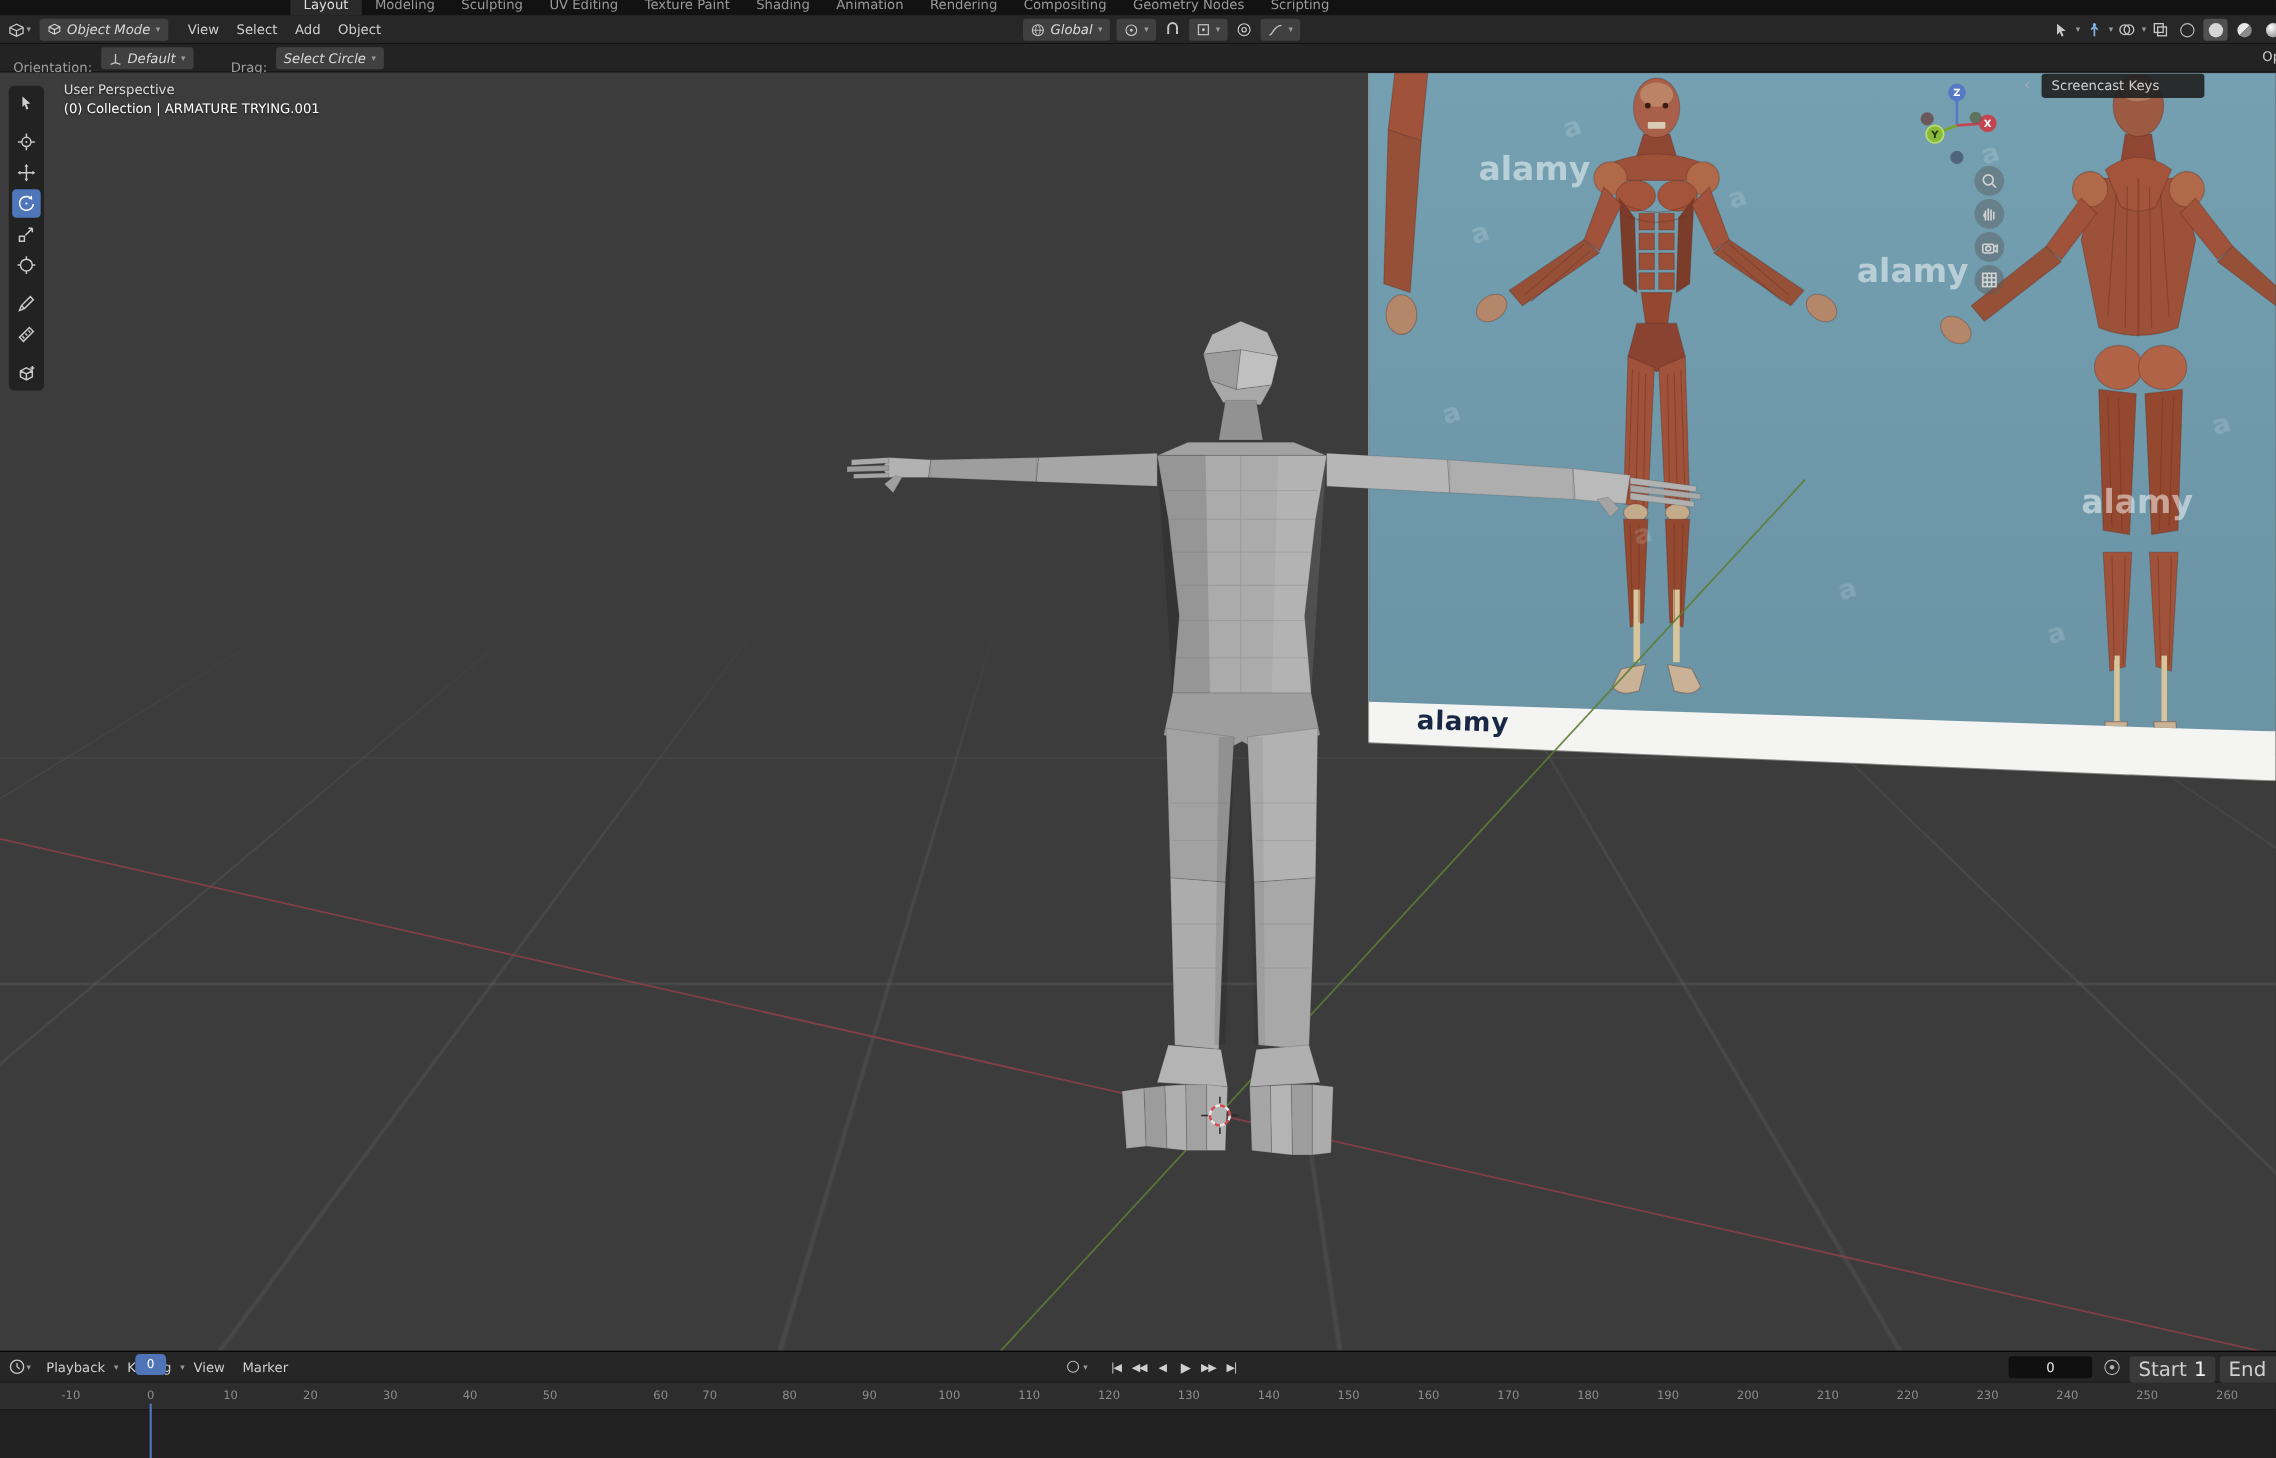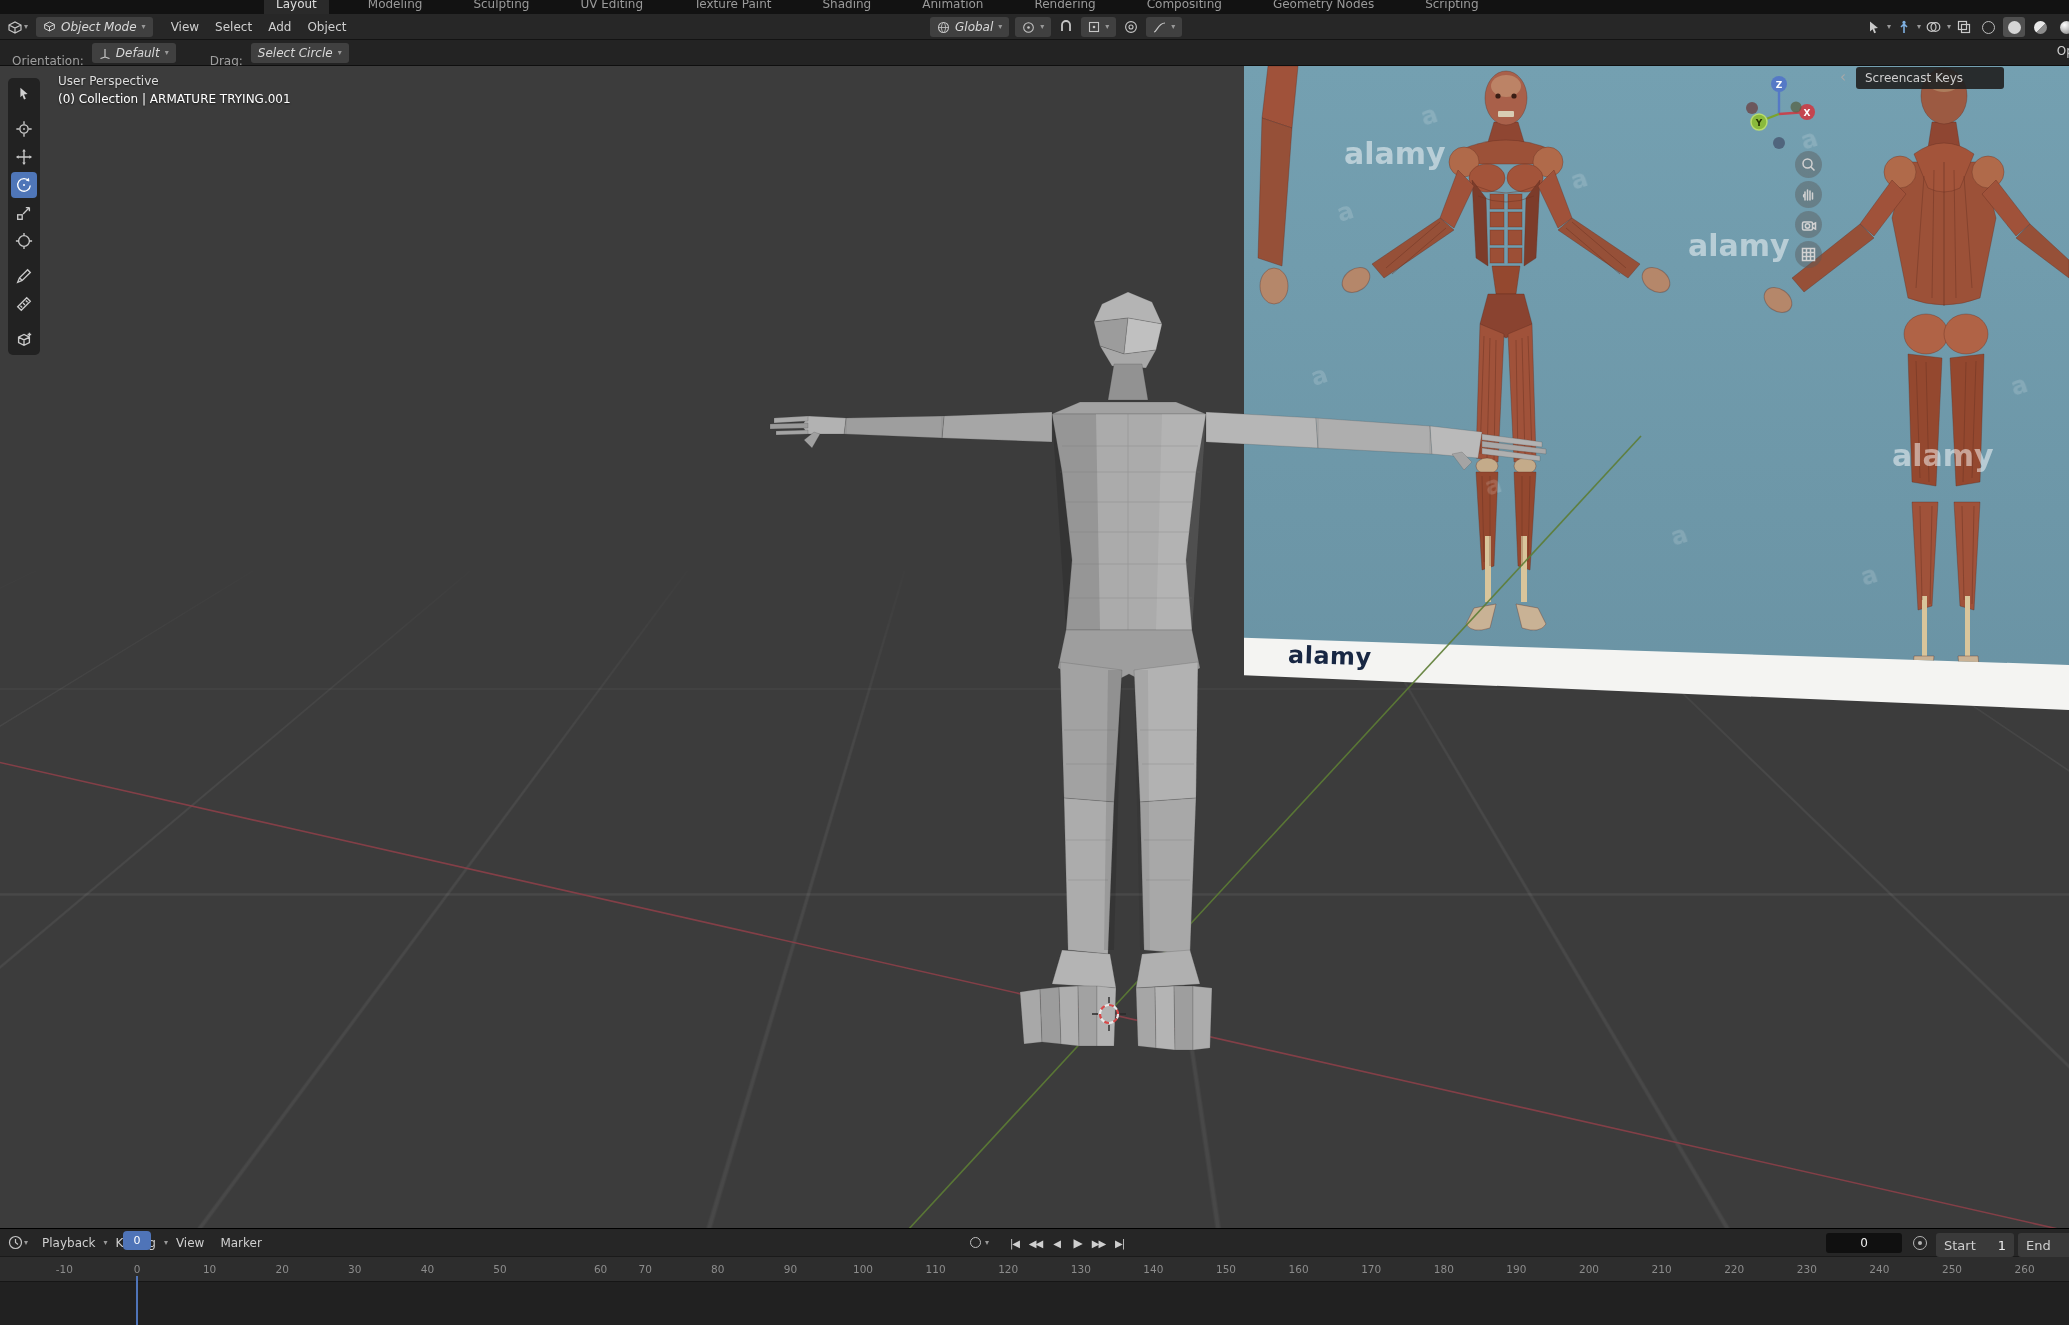--- a/index.html
+++ b/index.html
@@ -3,21 +3,21 @@
 <meta charset="utf-8">
 <style>
   *{margin:0;padding:0;box-sizing:border-box;}
   html,body{width:2069px;height:1325px;overflow:hidden;background:#2b2b2b;
     font-family:"DejaVu Sans","Liberation Sans",sans-serif;cursor:default;
     -webkit-user-select:none;user-select:none;}
   .abs{position:absolute;}
 
   
   #topbar{position:absolute;left:0;top:0;width:2069px;height:14px;background:#121212;overflow:hidden;}
-  #tabs{position:absolute;left:264px;top:0;display:flex;gap:27px;}
+  #tabs{position:absolute;left:264px;top:0;display:flex;}
   .wtab{display:inline-block;height:22px;line-height:22px;margin-top:-7px;padding:0 12px;
     font-size:12px;color:#9a9a9a;background:transparent;}
   .wtab.active{background:#2a2a2a;color:#ddd;border-radius:4px 4px 0 0;}
 
   
   #vp-header{position:absolute;left:0;top:14px;width:2069px;height:26px;background:#272727;
     border-bottom:1px solid #131313;display:flex;align-items:center;}
   .pill{display:inline-flex;align-items:center;gap:5px;background:#404040;border-radius:3px;
     padding:0 7px;height:20px;color:#d8d8d8;font-size:12px;white-space:nowrap;font-style:italic;}
   .menu-item{color:#cfcfcf;font-size:12px;padding:0 8px;line-height:26px;}
@@ -80,21 +80,21 @@
   #tl-menu{position:absolute;left:0;top:0;width:2069px;height:28px;background:#262626;
     border-bottom:1px solid #1a1a1a;display:flex;align-items:center;}
   #tl-transport{position:absolute;left:1004px;top:4px;display:flex;align-items:center;}
   .tr-btn{width:21px;height:20px;display:flex;align-items:center;justify-content:center;
     color:#cfcfcf;font-size:10px;letter-spacing:-1px;}
   #tl-frame-field{position:absolute;left:1826px;top:4px;width:76px;height:20px;background:#101010;
     border-radius:3px;color:#eee;font-size:12px;display:flex;align-items:center;justify-content:center;}
   #tl-autokey{position:absolute;left:1913px;top:7px;width:14px;height:14px;border:1.5px solid #b5b5b5;border-radius:50%;}
   #tl-autokey::after{content:"";position:absolute;left:3.5px;top:3.5px;width:4px;height:4px;background:#b5b5b5;border-radius:50%;}
   .tl-pill{position:absolute;top:4px;height:24px;background:#3a3a3a;border-radius:3px;display:flex;
-    align-items:center;justify-content:space-between;font-size:13px;color:#cfcfcf;padding:0 8px;}
+    align-items:center;justify-content:space-between;font-size:18px;color:#cfcfcf;padding:0 8px;}
   #tl-ruler{position:absolute;left:0;top:28px;width:2069px;height:25px;background:#2d2d2d;border-bottom:1px solid #161616;text-align:right;}
   .tick{position:absolute;top:6px;transform:translateX(-50%);font-size:10.5px;color:#8c8c8c;}
   #playhead-pill{position:absolute;top:2px;width:28px;height:19px;margin-left:-14px;background:#4f74b8;
     border-radius:4px;color:#fff;font-size:11px;display:flex;align-items:center;justify-content:center;z-index:3;}
   #playhead-line{position:absolute;top:47px;width:2px;height:50px;margin-left:-1px;background:#4f74b8;z-index:2;}
   #tl-track{position:absolute;left:0;top:53px;width:2069px;height:44px;background:#212121;}
   .rec-dot{width:11px;height:11px;border:1.5px solid #c0c0c0;border-radius:50%;display:inline-block;}
 </style>
 </head>
 <body>

